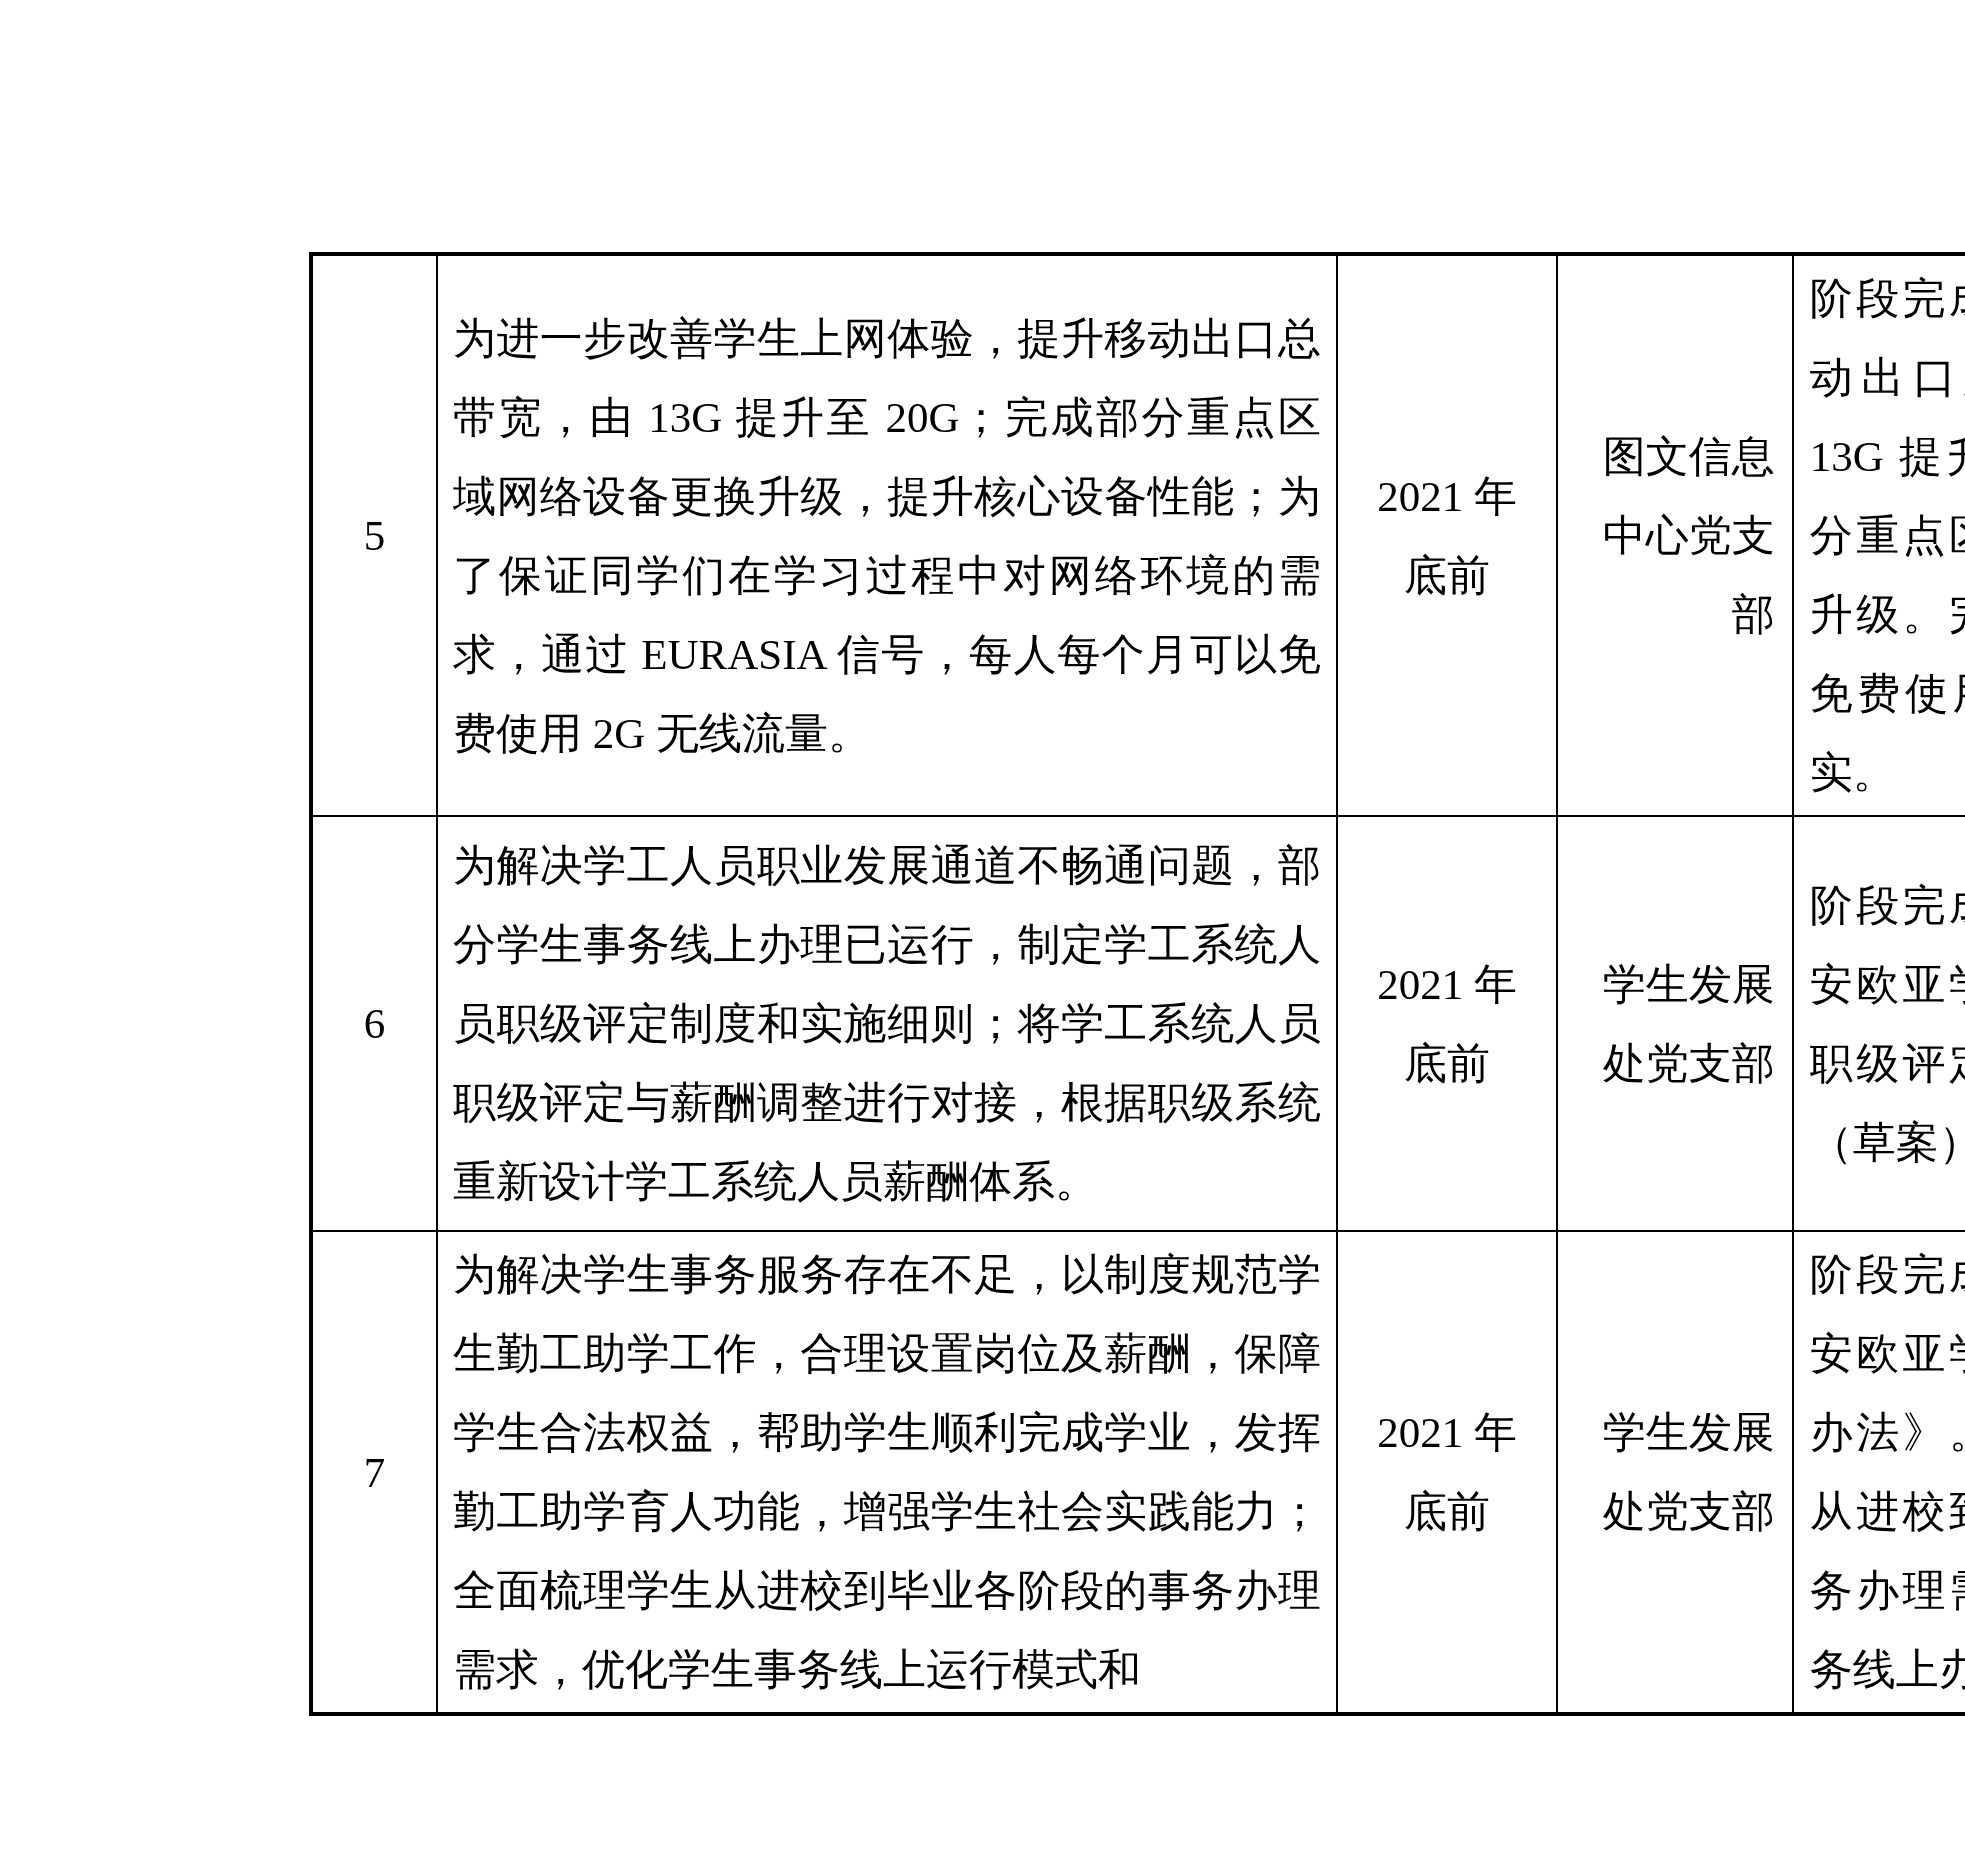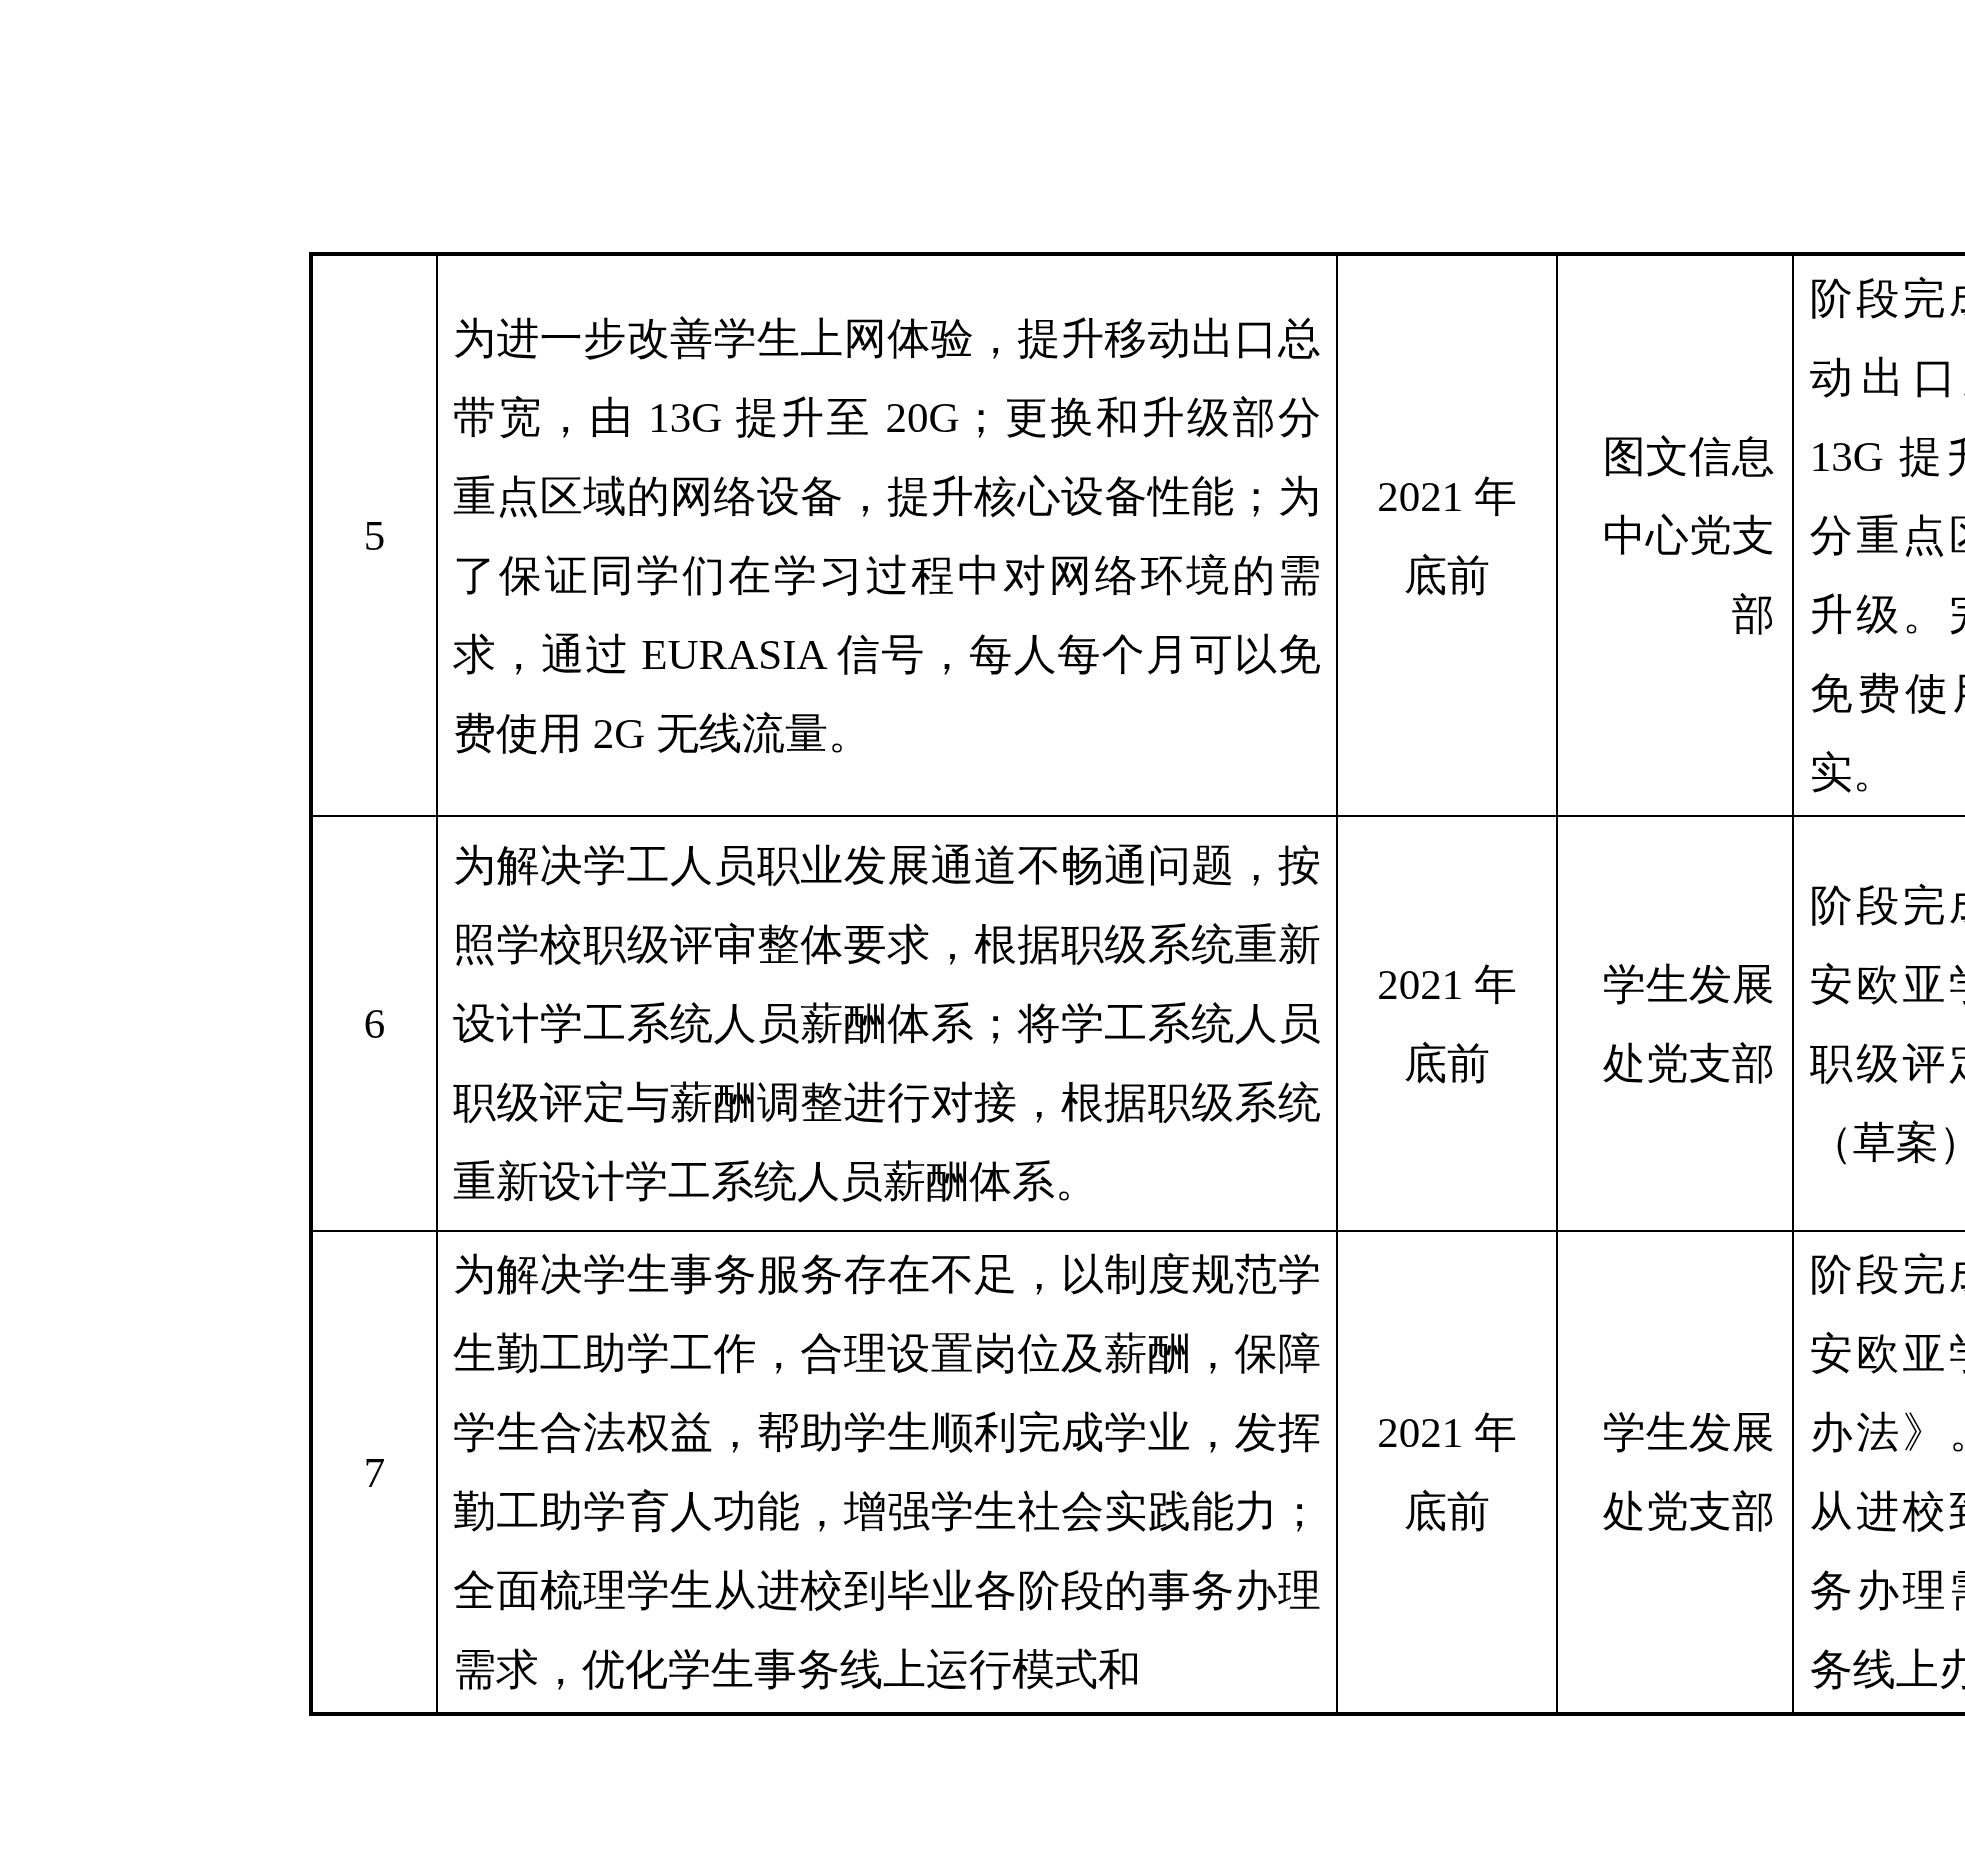--- a/index.html
+++ b/index.html
@@ -70,28 +70,28 @@
     <colgroup>
       <col style="width:126px">
       <col style="width:900px">
       <col style="width:220px">
       <col style="width:236px">
       <col style="width:542px">
     </colgroup>
     <tbody>
       <tr class="row-5">
         <td class="cell-no">5</td>
-        <td class="cell-task">为进一步改善学生上网体验，提升移动出口总带宽，由 13G 提升至 20G；更换和升级部分重点区域的网络设备，提升核心设备性能；为了保证同学们在学习过程中对网络环境的需求，通过 EURASIA 信号，每人每个月可以免费使用 2G 无线流量。</td>
+        <td class="cell-task">为进一步改善学生上网体验，提升移动出口总带宽，由 13G 提升至 20G；完成部分重点区域网络设备更换升级，提升核心设备性能；为了保证同学们在学习过程中对网络环境的需求，通过 EURASIA 信号，每人每个月可以免费使用 2G 无线流量。</td>
         <td class="cell-deadline">2021 年底前</td>
         <td class="cell-dept">图文信息中心党支部</td>
         <td class="cell-status">阶段完成情况。已完成移动出口总带宽提升，由 13G 提升到 20G；完成部分重点区域网络设备更换升级。完成学生每人每月免费使用 2G 无线流量落实。</td>
       </tr>
       <tr class="row-6">
         <td class="cell-no">6</td>
-        <td class="cell-task">为解决学工人员职业发展通道不畅通问题，按照学校职级评审整体要求，根据职级系统重新设计学工系统人员薪酬体系；将学工系统人员职级评定与薪酬调整进行对接，根据职级系统重新设计学工系统人员薪酬体系。</td>
+        <td class="cell-task">为解决学工人员职业发展通道不畅通问题，部分学生事务线上办理已运行，制定学工系统人员职级评定制度和实施细则；将学工系统人员职级评定与薪酬调整进行对接，根据职级系统重新设计学工系统人员薪酬体系。</td>
         <td class="cell-deadline">2021 年底前</td>
         <td class="cell-dept">学生发展处党支部</td>
         <td class="cell-status">阶段完成情况。完成《西安欧亚学院学工系统人员职级评定制度和实施细则（草案）》。</td>
       </tr>
       <tr class="row-7">
         <td class="cell-no">7</td>
         <td class="cell-task">为解决学生事务服务存在不足，以制度规范学生勤工助学工作，合理设置岗位及薪酬，保障学生合法权益，帮助学生顺利完成学业，发挥勤工助学育人功能，增强学生社会实践能力；全面梳理学生从进校到毕业各阶段的事务办理需求，优化学生事务线上运行模式和</td>
         <td class="cell-deadline">2021 年底前</td>
         <td class="cell-dept">学生发展处党支部</td>
         <td class="cell-status">阶段完成情况。修订《西安欧亚学院勤工助学管理办法》。初步梳理了学生从进校到毕业各阶段的事务办理需求，部分学生事务线上办理已运行。</td>

